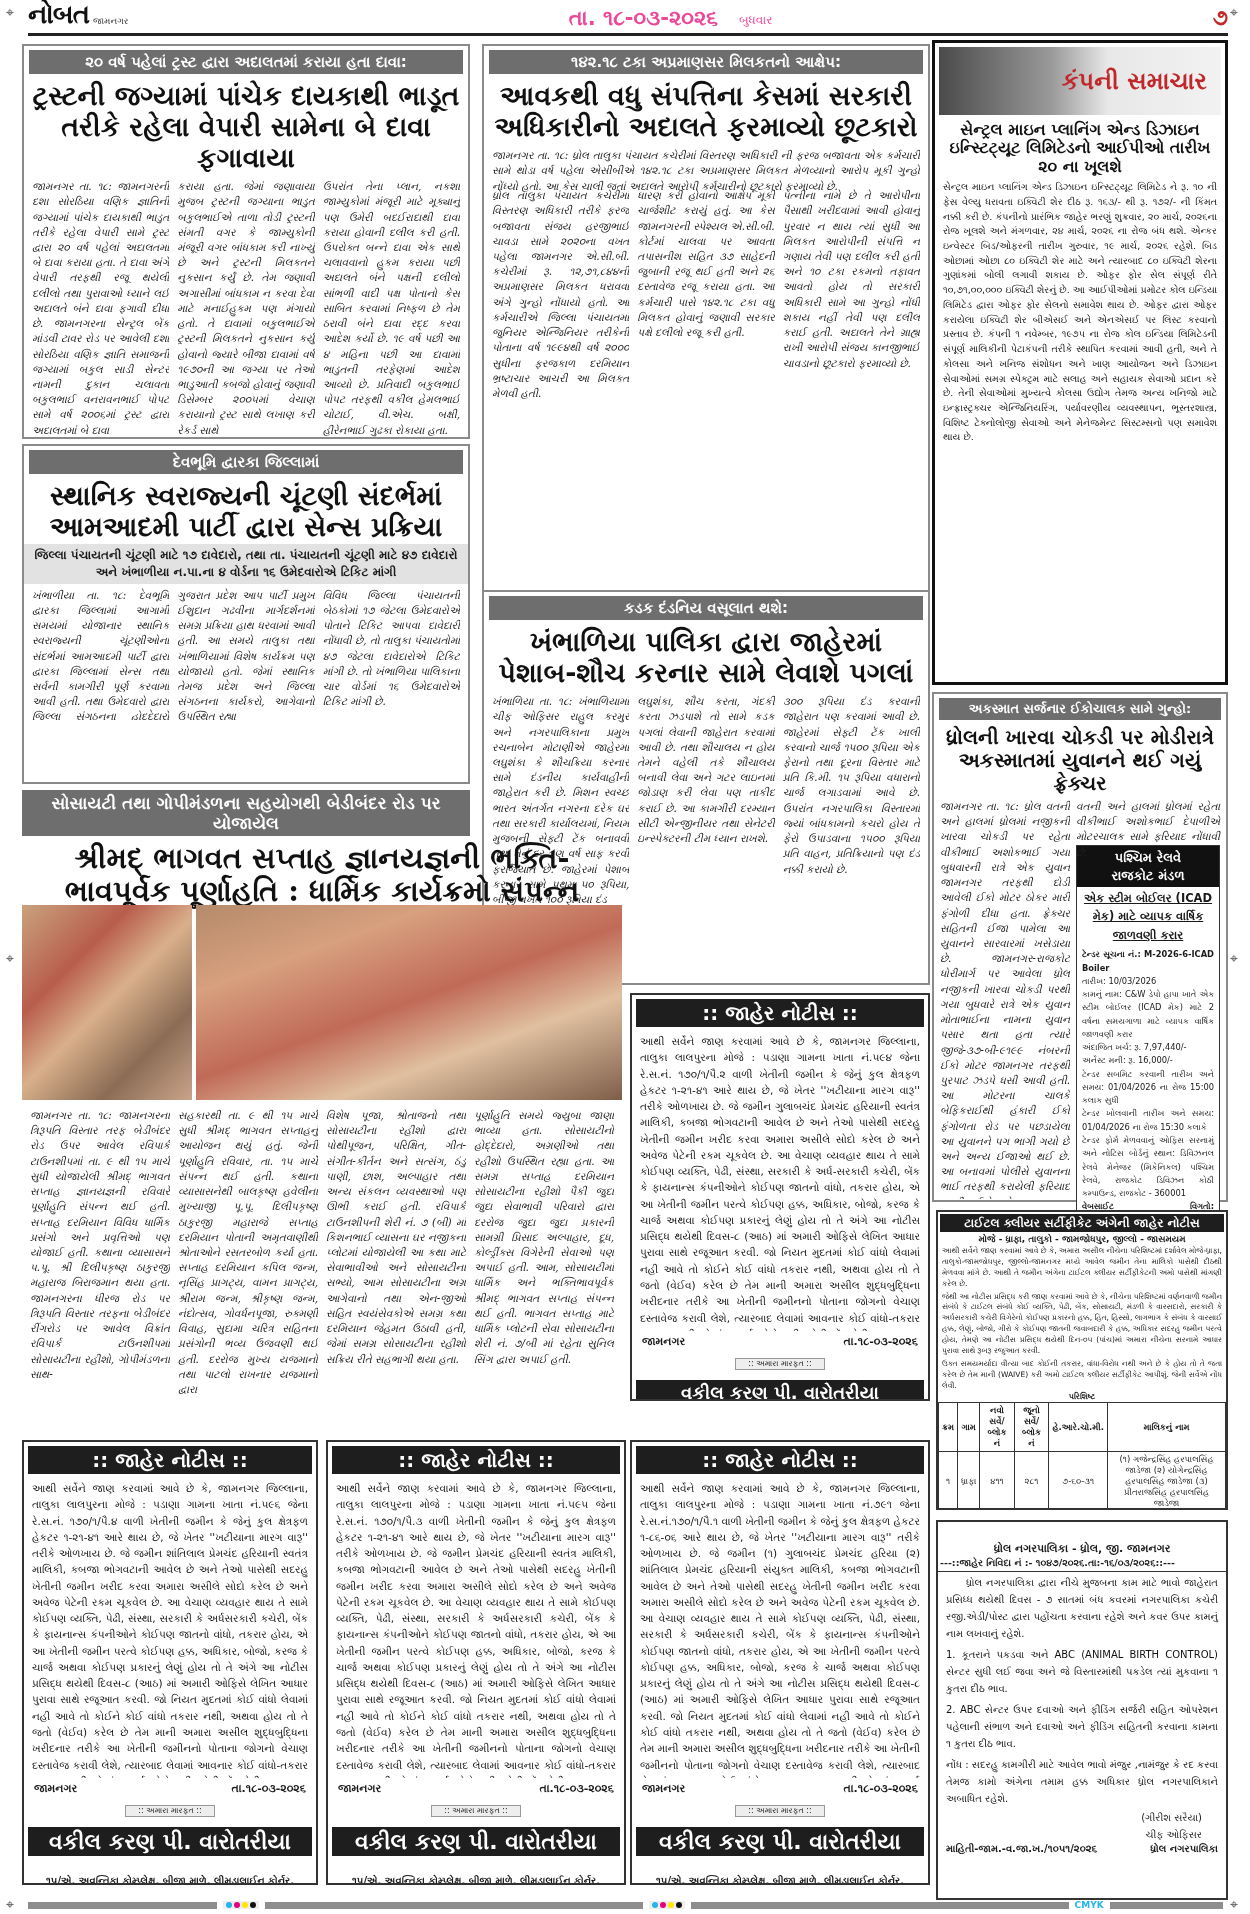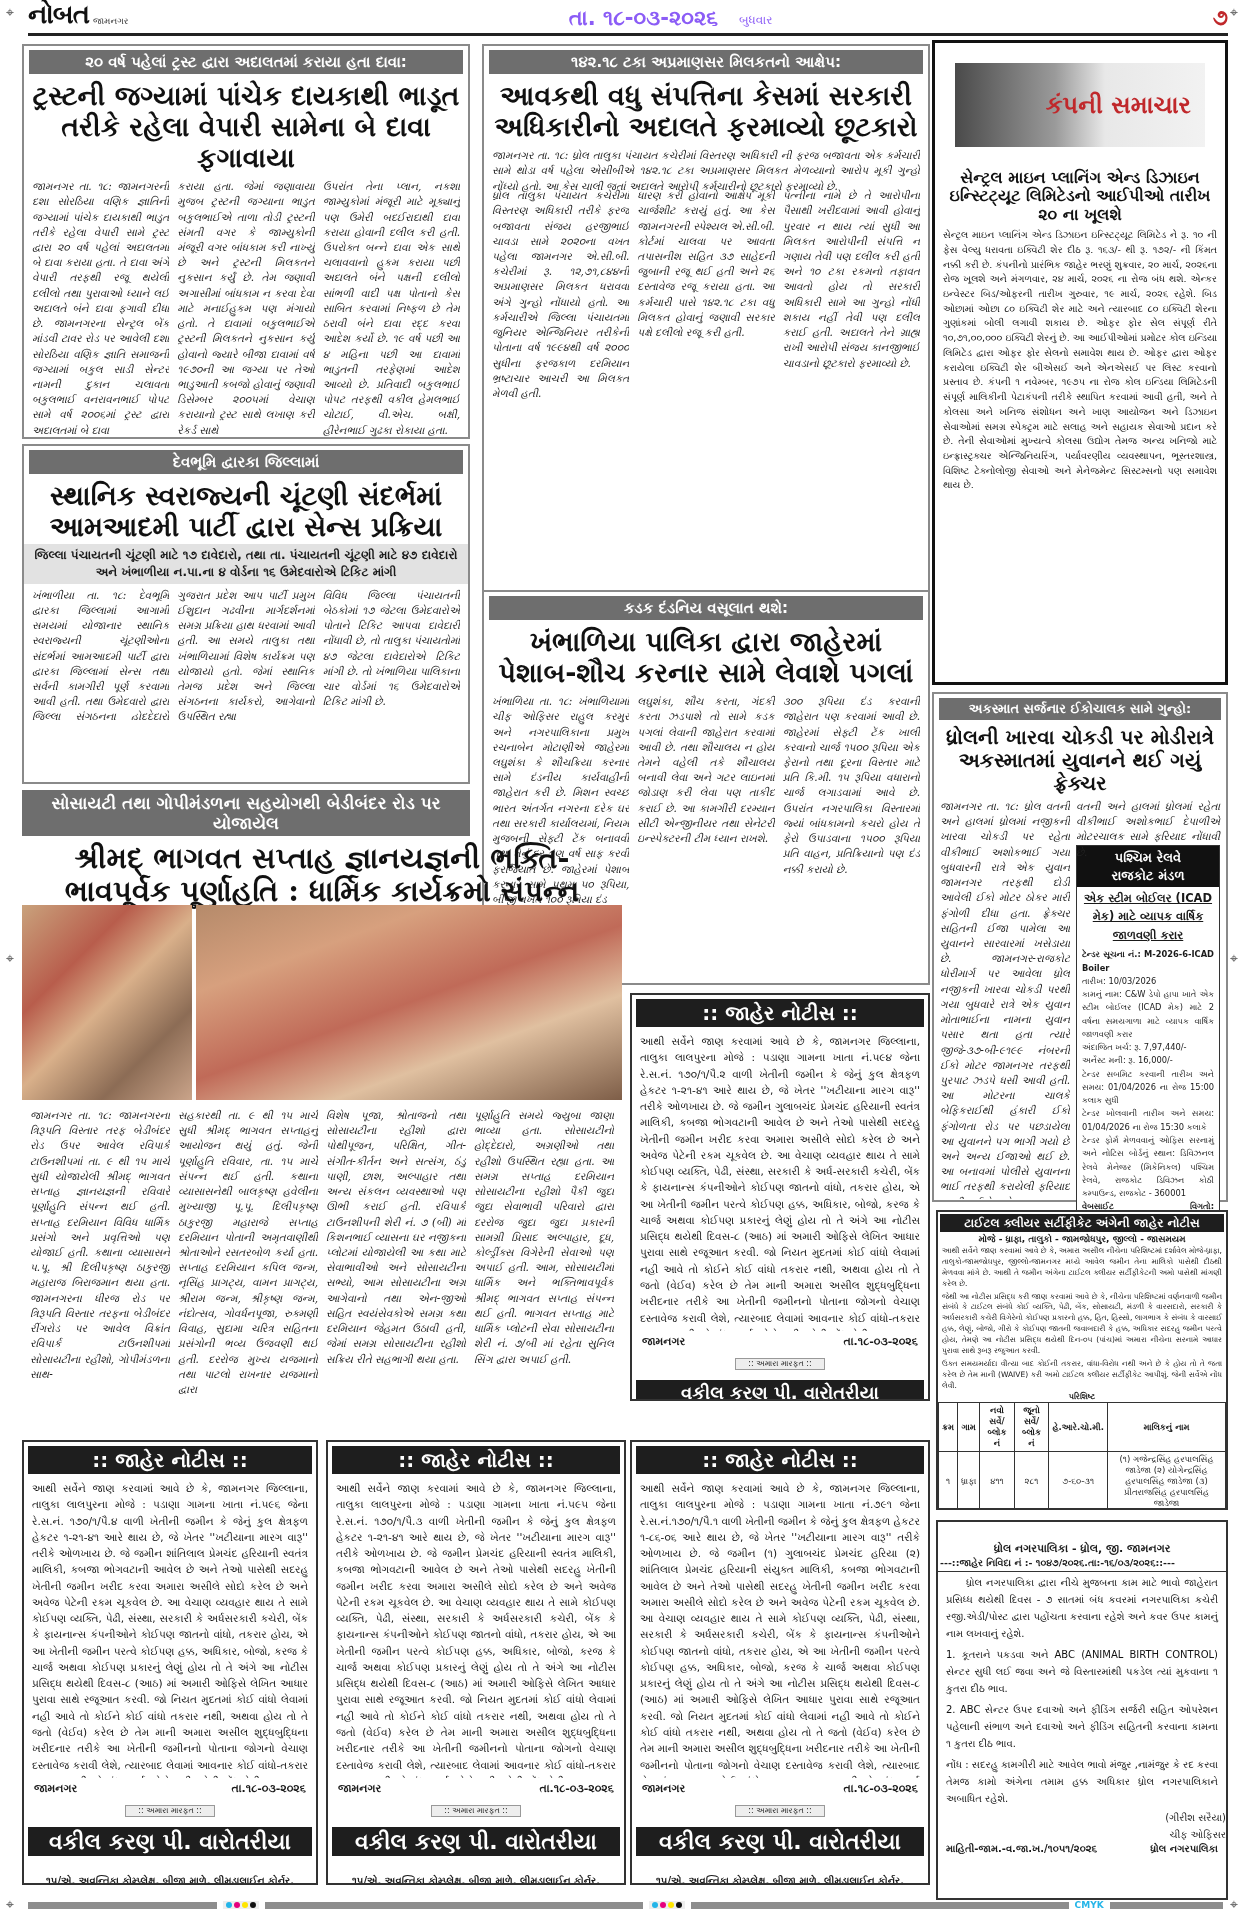--- a/index.html
+++ b/index.html
@@ -3,21 +3,21 @@
 <meta charset="utf-8">
 <style>
 *{box-sizing:border-box;margin:0;padding:0}
 html,body{width:1250px;height:1914px;background:#fff;overflow:hidden}
 body{font-family:"DejaVu Sans",sans-serif;color:#1a1a1a;position:relative}
 .abs{position:absolute}
 .mast{left:28px;top:6px;width:1200px;height:30px;border-bottom:3px solid #222;display:flex;align-items:flex-end;justify-content:space-between;padding-bottom:3px}
 .logo{display:flex;align-items:flex-end;gap:4px}
 .logo-mark{font-family:"DejaVu Serif",serif;font-weight:bold;font-size:26px;letter-spacing:-1px;color:#111}
 .logo-city{font-size:9px;color:#333;margin-bottom:3px}
-.dateline{font-size:21px;font-weight:bold;color:#8b5cf6;display:flex;align-items:flex-end;gap:21px}
+.dateline{font-size:21px;font-weight:bold;color:#ec4899;display:flex;align-items:flex-end;gap:21px}
 .dateline .day{font-size:12px;font-weight:normal;margin-bottom:3px}
 .pageno{font-size:22px;font-weight:bold;color:#c0282b}
 .reg{font-size:14px;color:#555}
 .box{border:2px solid #8a8a8a;background:#fff}
 .kicker{background:#6e6e6e;color:#fff;font-weight:bold;text-align:center;padding:3px 4px;font-size:15px;margin:4px 5px}
 .head{font-family:"DejaVu Serif",serif;font-weight:bold;text-align:center;line-height:1.15;color:#111;padding:2px 6px}
 .body{display:flex;gap:8px;padding:4px 8px;font-family:"DejaVu Serif",serif;font-style:italic;font-size:10.5px;line-height:1.45;color:#222;text-align:justify}
 .body p{flex:1;overflow:hidden}
 .sub{background:#e2e2e2;font-weight:bold;font-size:12px;text-align:center;padding:3px;line-height:1.4}
 .photo{background:linear-gradient(135deg,#c9a27c 0%,#b85d4c 30%,#d9b08a 50%,#8c6c55 75%,#caa48a 100%)}
@@ -79,21 +79,21 @@
     <p>જામનગર તા. ૧૮: ધ્રોલ તાલુકા પંચાયત કચેરીમાં વિસ્તરણ અધિકારી ની ફરજ બજાવતા એક કર્મચારી સામે થોડા વર્ષ પહેલા એસીબીએ ૧૪૨.૧૮ ટકા અપ્રમાણસર મિલકત મેળવ્યાનો આરોપ મૂકી ગુન્હો નોંધ્યો હતો. આ કેસ ચાલી જતાં અદાલતે આરોપી કર્મચારીનો છૂટકારો ફરમાવ્યો છે.</p>
   </div>
   <div class="body" style="height:360px">
     <p>ધ્રોલ તાલુકા પંચાયત કચેરીમાં વિસ્તરણ અધિકારી તરીકે ફરજ બજાવતા સંજય હરજીભાઈ ચાવડા સામે ૨૦૨૦ના વખત પહેલા જામનગર એ.સી.બી. કચેરીમાં રૂ. ૧૨,૭૧,૮૪૪ની અપ્રમાણસર મિલકત ધરાવવા અંગે ગુન્હો નોંધાયો હતો. આ કર્મચારીએ જિલ્લા પંચાયતમાં જુનિયર એન્જિનિયર તરીકેની પોતાના વર્ષ ૧૯૯૪થી વર્ષ ૨૦૦૦ સુધીના ફરજકાળ દરમિયાન ભ્રષ્ટાચાર આચરી આ મિલકત મેળવી હતી.</p>
     <p>ધારણ કરી હોવાનો આક્ષેપ મૂકી ચાર્જશીટ કરાયું હતું. આ કેસ જામનગરની સ્પેશ્યલ એ.સી.બી. કોર્ટમાં ચાલવા પર આવતા તપાસનીશ સહિત ૩૭ સાહેદની જુબાની રજૂ થઈ હતી અને ૨૬ દસ્તાવેજ રજૂ કરાયા હતા. આ કર્મચારી પાસે ૧૪૨.૧૮ ટકા વધુ મિલકત હોવાનું જણાવી સરકાર પક્ષે દલીલો રજૂ કરી હતી.</p>
     <p>પત્નીના નામે છે તે આરોપીના પૈસાથી ખરીદવામાં આવી હોવાનું પુરવાર ન થાય ત્યાં સુધી આ મિલકત આરોપીની સંપત્તિ ન ગણાય તેવી પણ દલીલ કરી હતી અને ૧૦ ટકા રકમનો તફાવત આવતો હોય તો સરકારી અધિકારી સામે આ ગુન્હો નોંધી શકાય નહીં તેવી પણ દલીલ કરાઈ હતી. અદાલતે તેને ગ્રાહ્ય રાખી આરોપી સંજય કાનજીભાઈ ચાવડાનો છૂટકારો ફરમાવ્યો છે.</p>
   </div>
 </div>
 
 <div class="abs" style="left:932px;top:40px;width:296px;height:645px;border:3px solid #111">
-  <div class="photo" style="height:84px;margin:20px;display:flex;justify-content:flex-end;align-items:center;padding-right:14px;background:linear-gradient(90deg,#4a4a4a 0%,#9a9a9a 40%,#e8e8e8 60%,#f2f2f2 100%)">
+  <div class="photo" style="height:68px;margin:4px;display:flex;justify-content:flex-end;align-items:center;padding-right:14px;background:linear-gradient(90deg,#4a4a4a 0%,#9a9a9a 40%,#e8e8e8 60%,#f2f2f2 100%)">
     <span style="font-weight:bold;font-size:24px;color:#c0282b;text-align:right;line-height:1">કંપની સમાચાર</span>
   </div>
   <div class="head" style="font-size:16px;color:#111">સેન્ટ્રલ માઇન પ્લાનિંગ એન્ડ ડિઝાઇન ઇન્સ્ટિટ્યૂટ લિમિટેડનો આઈપીઓ તારીખ ૨૦ ના ખૂલશે</div>
   <div class="ntext" style="font-size:9.5px;line-height:1.55">સેન્ટ્રલ માઇન પ્લાનિંગ એન્ડ ડિઝાઇન ઇન્સ્ટિટ્યૂટ લિમિટેડ ને રૂ. ૧૦ ની ફેસ વેલ્યુ ધરાવતા ઇક્વિટી શેર દીઠ રૂ. ૧૬૩/- થી રૂ. ૧૭૨/- ની કિંમત નક્કી કરી છે. કંપનીનો પ્રારંભિક જાહેર ભરણું શુક્રવાર, ૨૦ માર્ચ, ૨૦૨૬ના રોજ ખૂલશે અને મંગળવાર, ૨૪ માર્ચ, ૨૦૨૬ ના રોજ બંધ થશે. એન્કર ઇન્વેસ્ટર બિડ/ઓફરની તારીખ ગુરુવાર, ૧૯ માર્ચ, ૨૦૨૬ રહેશે. બિડ ઓછામાં ઓછા ૮૦ ઇક્વિટી શેર માટે અને ત્યારબાદ ૮૦ ઇક્વિટી શેરના ગુણાંકમાં બોલી લગાવી શકાય છે. ઓફર ફોર સેલ સંપૂર્ણ રીતે ૧૦,૭૧,૦૦,૦૦૦ ઇક્વિટી શેરનું છે. આ આઈપીઓમાં પ્રમોટર કોલ ઇન્ડિયા લિમિટેડ દ્વારા ઓફર ફોર સેલનો સમાવેશ થાય છે. ઓફર દ્વારા ઓફર કરાયેલા ઇક્વિટી શેર બીએસઈ અને એનએસઈ પર લિસ્ટ કરવાનો પ્રસ્તાવ છે. કંપની ૧ નવેમ્બર, ૧૯૭૫ ના રોજ કોલ ઇન્ડિયા લિમિટેડની સંપૂર્ણ માલિકીની પેટાકંપની તરીકે સ્થાપિત કરવામાં આવી હતી, અને તે કોલસા અને ખનિજ સંશોધન અને ખાણ આયોજન અને ડિઝાઇન સેવાઓમાં સમગ્ર સ્પેક્ટ્રમ માટે સલાહ અને સહાયક સેવાઓ પ્રદાન કરે છે. તેની સેવાઓમાં મુખ્યત્વે કોલસા ઉદ્યોગ તેમજ અન્ય ખનિજો માટે ઇન્ફ્રાસ્ટ્રક્ચર એન્જિનિયરિંગ, પર્યાવરણીય વ્યવસ્થાપન, ભૂસ્તરશાસ્ત્ર, વિશિષ્ટ ટેક્નોલોજી સેવાઓ અને મેનેજમેન્ટ સિસ્ટમ્સનો પણ સમાવેશ થાય છે.</div>
 </div>
 
 <div class="abs box" style="left:22px;top:444px;width:448px;height:340px">
   <div class="kicker">દેવભૂમિ દ્વારકા જિલ્લામાં</div>
   <div class="head" style="font-size:27px">સ્થાનિક સ્વરાજ્યની ચૂંટણી સંદર્ભમાં આમઆદમી પાર્ટી દ્વારા સેન્સ પ્રક્રિયા</div>
   <div class="sub">જિલ્લા પંચાયતની ચૂંટણી માટે ૧૭ દાવેદારો, તથા તા. પંચાયતની ચૂંટણી માટે ૪૭ દાવેદારો અને ખંભાળીયા ન.પા.ના ૪ વોર્ડના ૧૬ ઉમેદવારોએ ટિકિટ માંગી</div>
@@ -207,21 +207,21 @@
 
 </div>
 
 <div class="abs notice" style="left:936px;top:1520px;width:292px;height:380px">
   <div style="text-align:center;font-weight:bold;font-size:11px;padding:20px 2px 0">ધ્રોલ નગરપાલિકા - ધ્રોલ, જી. જામનગર</div>
   <div style="text-align:left;font-weight:bold;font-size:9.5px;padding:2px;border-bottom:1px solid #333">---::જાહેર નિવિદા નં :- ૧૦૪૭/૨૦૨૬.તા:-૧૬/૦૩/૨૦૨૬::---</div>
   <div class="ntext" style="font-size:10px;line-height:1.7;text-indent:20px">ધ્રોલ નગરપાલિકા દ્વારા નીચે મુજબના કામ માટે ભાવો જાહેરાત પ્રસિધ્ધ થયેથી દિવસ - ૭ સાતમાં બંધ કવરમાં નગરપાલિકા કચેરી રજી.એડી/પોસ્ટ દ્વારા પહોંચતા કરવાના રહેશે અને કવર ઉપર કામનું નામ લખવાનું રહેશે.</div>
   <div class="ntext" style="font-size:10px;line-height:1.7">1. કૂતરાને પકડવા અને ABC (ANIMAL BIRTH CONTROL) સેન્ટર સુધી લઈ જવા અને જે વિસ્તારમાંથી પકડેલ ત્યાં મુકવાના ૧ કુતરા દીઠ ભાવ.</div>
   <div class="ntext" style="font-size:10px;line-height:1.7">2. ABC સેન્ટર ઉપર દવાઓ અને ફીડિંગ સર્જરી સહિત ઓપરેશન પહેલાની સંભાળ અને દવાઓ અને ફીડિંગ સહિતની કરવાના કામના ૧ કુતરા દીઠ ભાવ.</div>
   <div class="ntext" style="font-size:10px;line-height:1.7">નોંધ : સદરહુ કામગીરી માટે આવેલ ભાવો મંજુર ,નામંજુર કે રદ કરવા તેમજ કામો અંગેના તમામ હક્ક અધિકાર ધ્રોલ નગરપાલિકાને અબાધિત રહેશે.</div>
-  <div style="text-align:right;font-size:10px;line-height:1.7;padding-right:0">
+  <div style="text-align:right;font-size:10px;line-height:1.7;padding-right:24px">
     <div>(ગીરીશ સરૈયા)</div>
     <div>ચીફ ઓફિસર</div>
   </div>
   <div style="display:flex;justify-content:space-between;font-size:10px;font-weight:bold;padding:0 8px">
     <span>માહિતી-જામ.-વ.જા.ખ./૧૦૫૧/૨૦૨૬</span>
     <span>ધ્રોલ નગરપાલિકા</span>
   </div>
 </div>
 
 <div class="abs notice" style="left:22px;top:1440px;width:296px;height:445px;overflow:hidden">

